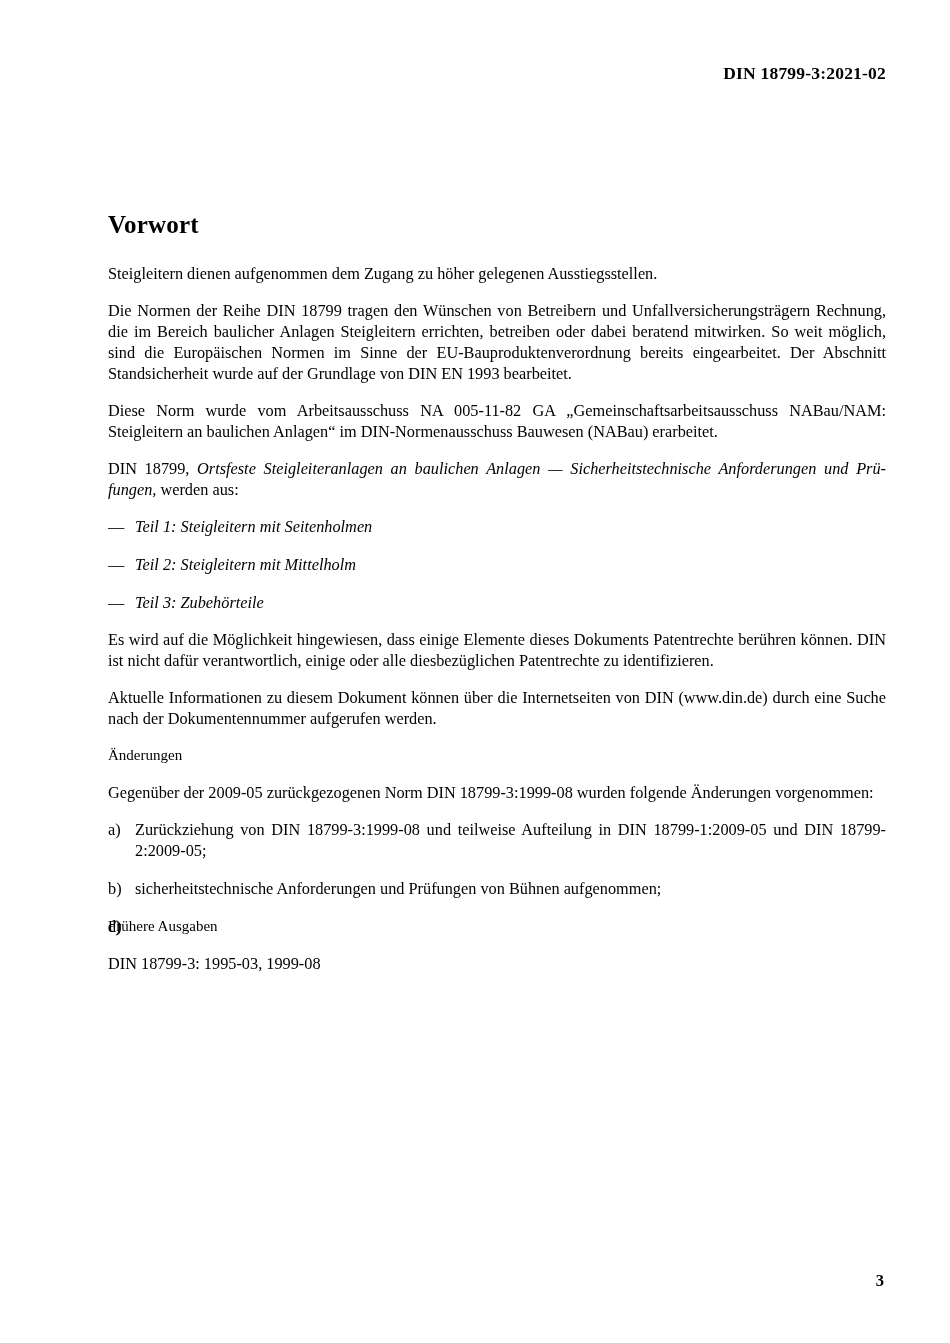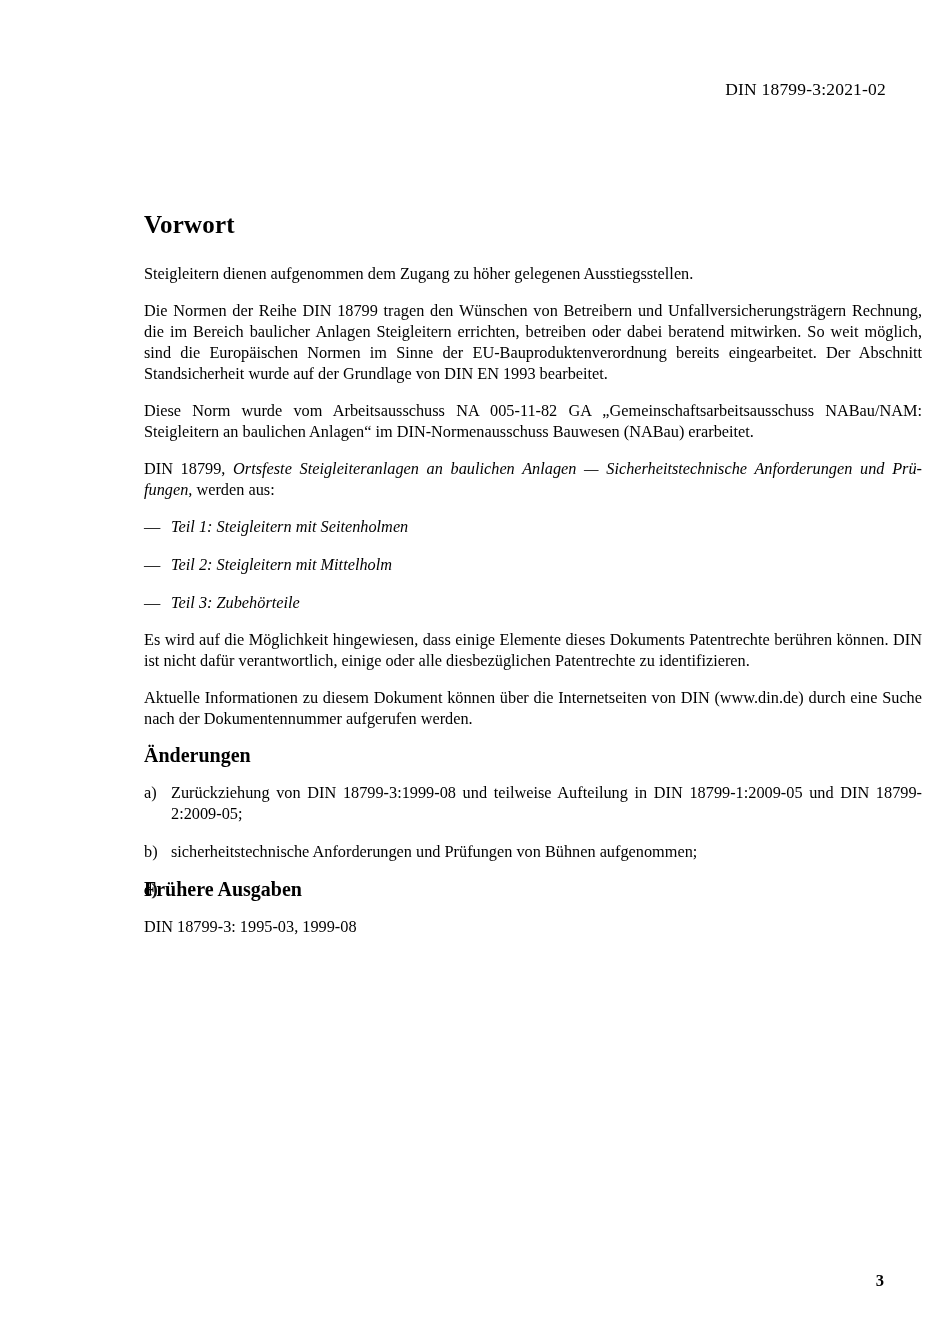--- a/index.html
+++ b/index.html
@@ -10,52 +10,51 @@
   body {
     width: 950px;
     height: 1343px;
     position: relative;
     font-family: "Liberation Serif", "DejaVu Serif", serif;
     color: #000000;
     overflow: hidden;
   }
   .running-header {
     position: absolute;
-    top: 78px;
+    top: 62px;
     right: 64px;
     font-size: 17.5px;
     line-height: 22px;
-    font-weight: 400;
+    font-weight: 700;
     letter-spacing: 0.2px;
   }
   .content {
     position: absolute;
     left: 108px;
     top: 210px;
     width: 778px;
-    margin-left: 36px;
   }
   h1.section-title {
     font-size: 25px;
     line-height: 30px;
     font-weight: 700;
     margin: 0 0 23px 0;
     letter-spacing: 0.2px;
   }
   p.body-text {
     font-size: 16.3px;
     line-height: 21px;
     margin: 0 0 16px 0;
     text-align: justify;
     hyphens: manual;
   }
   h2.sub-heading {
-    font-size: 20px;
+    font-size: 15px;
     line-height: 21px;
-    font-weight: 700;
+    font-weight: 400;
     margin: 0 0 16px 0;
   }
   ul.dash-list, ol.letter-list {
     list-style: none;
     margin: 0 0 16px 0;
     padding: 0;
   }
   ul.dash-list li, ol.letter-list li {
     position: relative;
     padding-left: 27px;
@@ -106,20 +105,21 @@
     <li><span class="list-marker">—</span><span class="italic">Teil 2: Steigleitern mit Mittelholm</span></li>
     <li><span class="list-marker">—</span><span class="italic">Teil 3: Zubehörteile</span></li>
   </ul>
 
   <p class="body-text">Es wird auf die Möglichkeit hingewiesen, dass einige Elemente dieses Dokuments Patentrechte berühren kön­nen. DIN ist nicht dafür verantwortlich, einige oder alle diesbezüglichen Patentrechte zu identifizieren.</p>
 
   <p class="body-text">Aktuelle Informationen zu diesem Dokument können über die Internetseiten von DIN (www.din.de) durch eine Suche nach der Dokumentennummer aufgerufen werden.</p>
 
   <h2 class="sub-heading">Änderungen</h2>
 
+  <p class="body-text">Gegenüber der 2009-05 zurückgezogenen Norm DIN 18799-3:1999-08 wurden folgende Änderungen vorge­nommen:</p>
 
   <ol class="letter-list">
     <li><span class="list-marker">a)</span><span>Zurückziehung von DIN 18799-3:1999-08 und teilweise Aufteilung in DIN 18799-1:2009-05 und DIN 18799-2:2009-05;</span></li>
     <li><span class="list-marker">b)</span><span>sicherheitstechnische Anforderungen und Prüfungen von Bühnen aufgenommen;</span></li>
     <li><span class="list-marker">c)</span></li>
     <li><span class="list-marker">d)</span></li>
   </ol>
 
   <h2 class="sub-heading">Frühere Ausgaben</h2>
 

